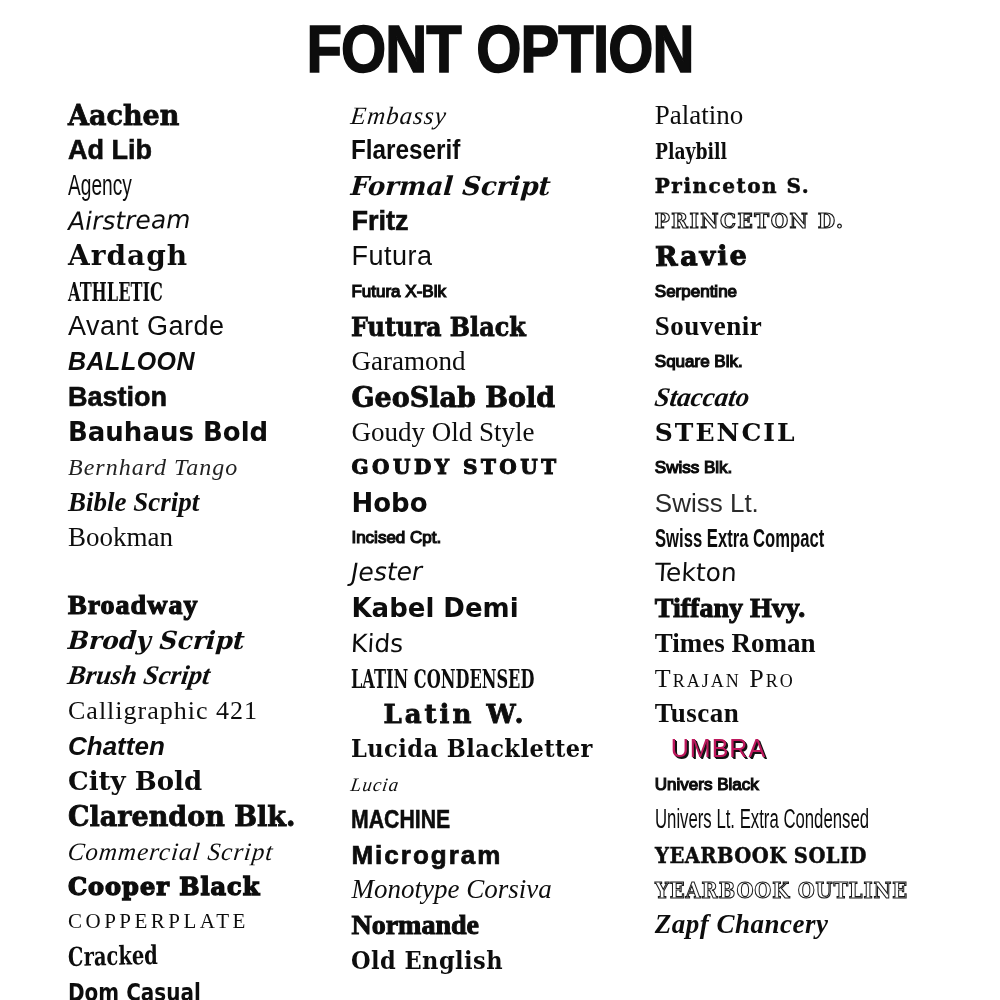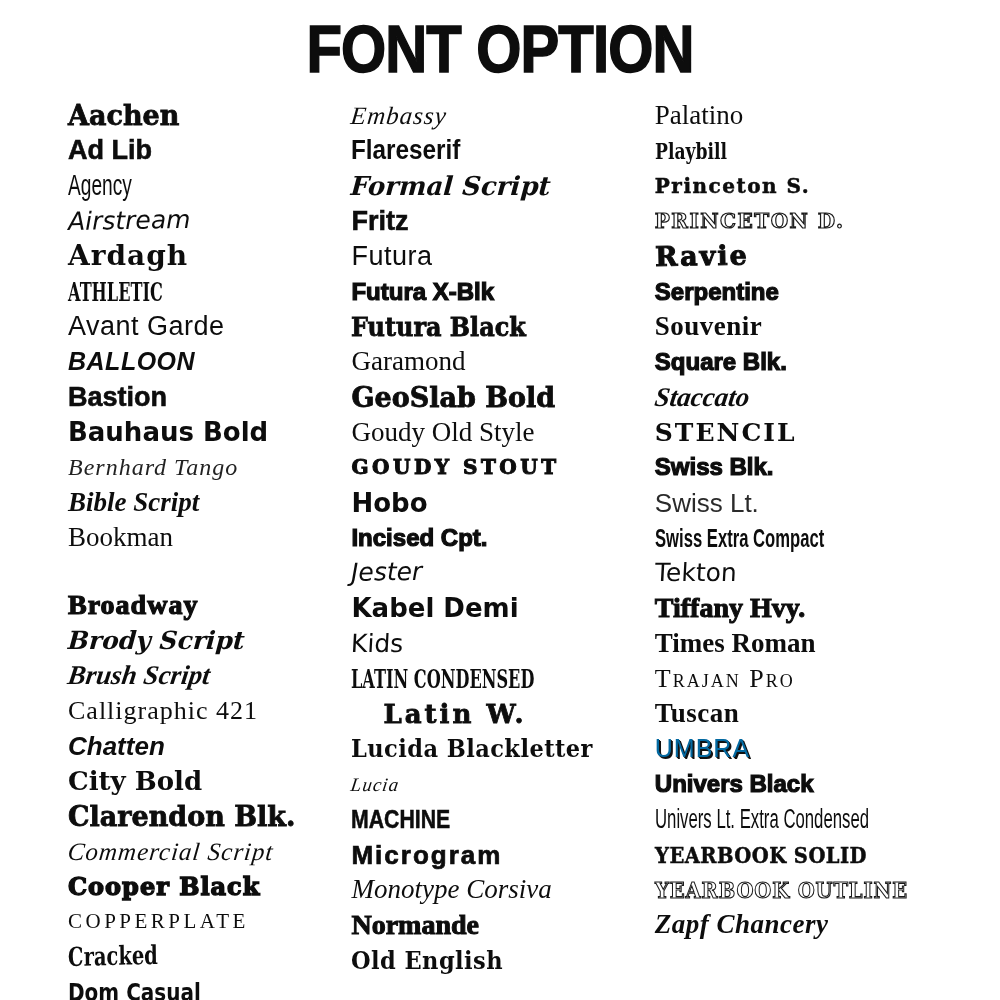--- a/index.html
+++ b/index.html
@@ -46,21 +46,21 @@
   .fs-cooper           {font-family:"DejaVu Serif",serif;font-weight:bold;font-size:24px;-webkit-text-stroke:1.4px #0d0d0d;letter-spacing:1px;}
   .fs-deco-heavy       {font-family:Liberation Serif, serif;font-weight:bold;font-size:28px;-webkit-text-stroke:1.2px #0d0d0d;letter-spacing:1px;margin-top:32px;}
   .fs-serif            {font-family:"Liberation Serif",serif;font-size:27px;}
   .fs-serif-bold       {font-family:"Liberation Serif",serif;font-weight:bold;font-size:27px;}
   .fs-serif-light      {font-family:"Liberation Serif",serif;font-size:26px;letter-spacing:1px;}
   .fs-serif-italic     {font-family:"Liberation Serif",serif;font-style:italic;font-size:27px;}
   .fs-serif-bold-italic{font-family:"Liberation Serif",serif;font-style:italic;font-weight:bold;font-size:27px;}
   .fs-chancery         {font-family:"Liberation Serif",serif;font-style:italic;font-weight:bold;font-size:27px;letter-spacing:0.5px;}
   .fs-sans-light       {font-family:"Liberation Sans",sans-serif;font-size:26px;color:#2a2a2a;}
   .fs-sans-heavy       {font-family:"Liberation Sans",sans-serif;font-weight:bold;font-size:27px;-webkit-text-stroke:0.6px #0d0d0d;}
-  .fs-sans-black       {font-family:"Liberation Sans",sans-serif;font-weight:bold;font-size:24px;-webkit-text-stroke:1.2px #0d0d0d;}
+  .fs-sans-black       {font-family:"Liberation Sans",sans-serif;font-weight:normal;font-size:17px;-webkit-text-stroke:1.2px #0d0d0d;}
   .fs-geo-sans         {font-family:"Liberation Sans",sans-serif;font-size:27px;letter-spacing:0.5px;}
   .fs-rounded-bold     {font-family:"DejaVu Sans",sans-serif;font-weight:bold;font-size:26px;}
   .fs-bold-italic      {font-family:"Liberation Sans",sans-serif;font-weight:bold;font-style:italic;font-size:26px;}
   .fs-bold-italic-caps {font-family:"Liberation Sans",sans-serif;font-weight:bold;font-style:italic;font-size:25px;letter-spacing:0.5px;}
   .fs-extended-bold    {font-family:"Liberation Sans",sans-serif;font-weight:bold;font-size:26px;letter-spacing:2px;-webkit-text-stroke:0.7px #0d0d0d;}
   .fs-condensed-sans   {font-family:"Liberation Sans",sans-serif;font-size:29px;transform:scaleX(0.66);}
   .fs-univers-cond     {font-family:"Liberation Sans",sans-serif;font-size:27px;transform:scaleX(0.62);}
   .fs-compressed-bold  {font-family:"Liberation Sans",sans-serif;font-weight:bold;font-size:26px;transform:scaleX(0.64);}
   .fs-machine          {font-family:"Liberation Sans",sans-serif;font-weight:bold;font-size:25px;transform:scaleX(0.85);-webkit-text-stroke:0.5px #0d0d0d;}
   .fs-cond-slab-caps   {font-family:"DejaVu Serif",serif;font-weight:bold;font-size:26px;transform:scaleX(0.62);}
@@ -79,21 +79,21 @@
   .fs-blackletter      {font-family:"DejaVu Serif",serif;font-weight:bold;font-size:25px;transform:scaleX(0.9);letter-spacing:0.5px;}
   .fs-copperplate      {font-family:"Liberation Serif",serif;font-size:21px;letter-spacing:3.5px;}
   .fs-trajan           {font-family:"Liberation Serif",serif;font-variant:small-caps;font-size:26px;letter-spacing:2px;}
   .fs-stencil          {font-family:"DejaVu Serif",serif;font-weight:bold;font-size:25px;letter-spacing:2px;}
   .fs-goudy-stout      {font-family:"DejaVu Serif",serif;font-weight:bold;font-size:20px;letter-spacing:3.5px;-webkit-text-stroke:1px #0d0d0d;}
   .fs-latin-wide       {font-family:"DejaVu Serif",serif;font-weight:bold;font-size:26px;letter-spacing:3px;margin-left:32px;-webkit-text-stroke:0.8px #0d0d0d;}
   .fs-princeton-solid  {font-family:"DejaVu Serif",serif;font-weight:bold;font-size:20px;letter-spacing:1.5px;-webkit-text-stroke:0.5px #0d0d0d;}
   .fs-princeton-outline{font-family:"DejaVu Serif",serif;font-weight:bold;font-size:20px;letter-spacing:1.5px;color:#ffffff;-webkit-text-stroke:1.2px #1a1a1a;}
   .fs-yearbook-solid   {font-family:"DejaVu Serif",serif;font-weight:bold;font-size:23px;letter-spacing:0.5px;transform:scaleX(0.85);-webkit-text-stroke:0.5px #0d0d0d;}
   .fs-yearbook-outline {font-family:"DejaVu Serif",serif;font-weight:bold;font-size:23px;letter-spacing:1px;transform:scaleX(0.85);color:#ffffff;-webkit-text-stroke:1.2px #1a1a1a;}
-  .fs-umbra            {font-family:"Liberation Sans",sans-serif;font-size:25px;letter-spacing:1px;color:#0369a1;text-shadow:2px 2px 0 #111111, 1px 1px 0 #111111;}
+  .fs-umbra            {font-family:"Liberation Sans",sans-serif;font-size:25px;letter-spacing:1px;color:#be185d;text-shadow:2px 2px 0 #111111, 1px 1px 0 #111111;margin-left:16px;}
   .fs-ravie            {font-family:"DejaVu Serif",serif;font-weight:bold;font-size:27px;letter-spacing:2px;-webkit-text-stroke:1px #0d0d0d;transform:rotate(-1deg);}
   .fs-flare            {font-family:"Liberation Sans",sans-serif;font-weight:bold;font-size:27px;transform:scaleX(0.9);}
   .fs-soft-bold        {font-family:"Liberation Serif",serif;font-weight:bold;font-size:27px;letter-spacing:0.5px;}
   .fs-futura-black     {font-family:"DejaVu Serif",serif;font-weight:bold;font-size:26px;transform:scaleX(0.92);-webkit-text-stroke:0.8px #0d0d0d;}
 </style>
 </head>
 <body>
 
 <div id="page">
   <div class="title-wrap">

